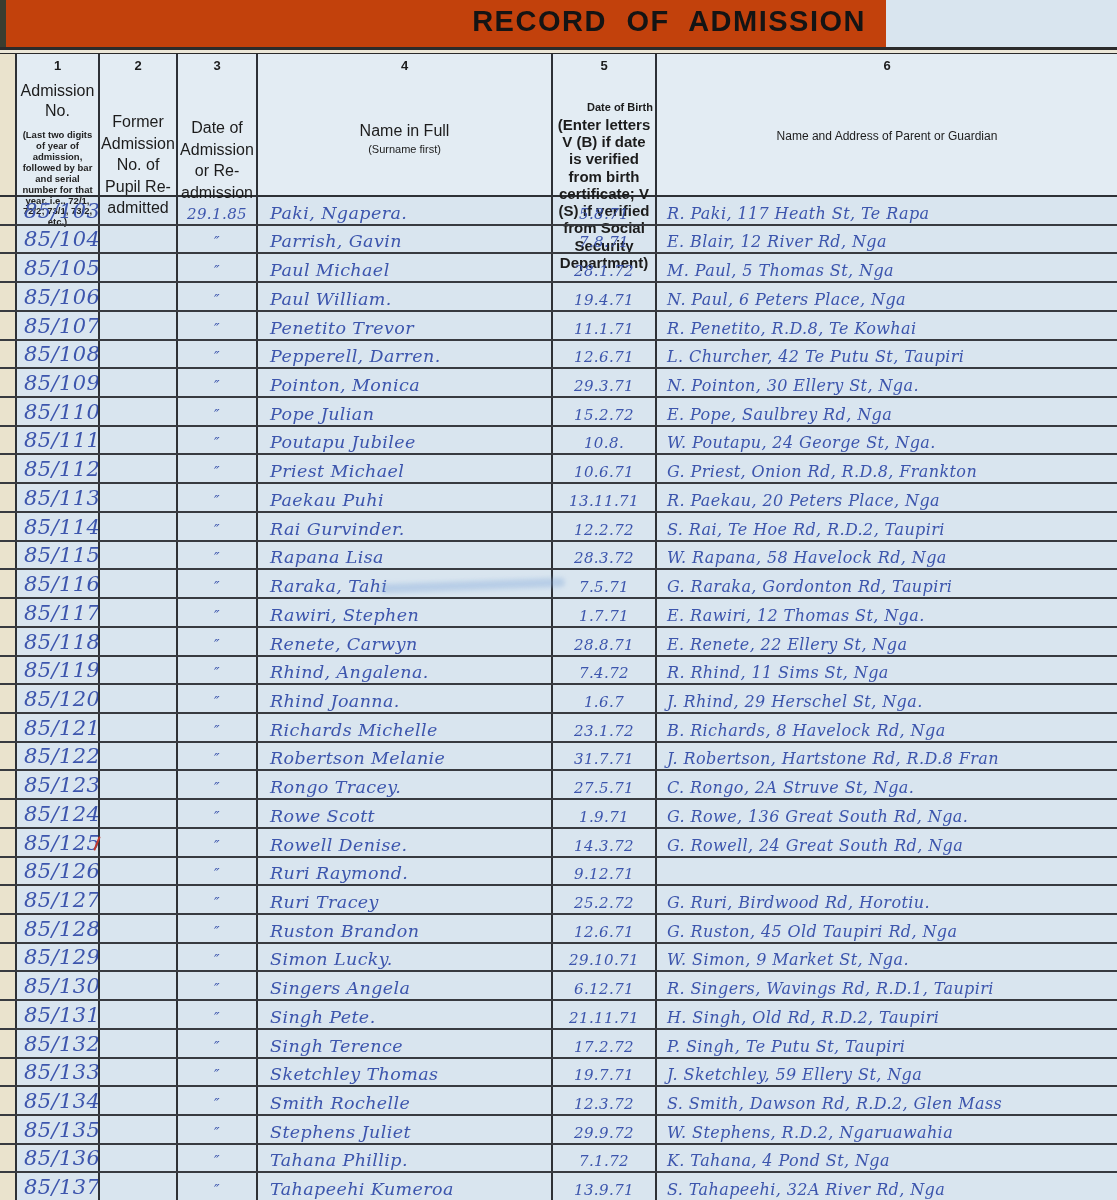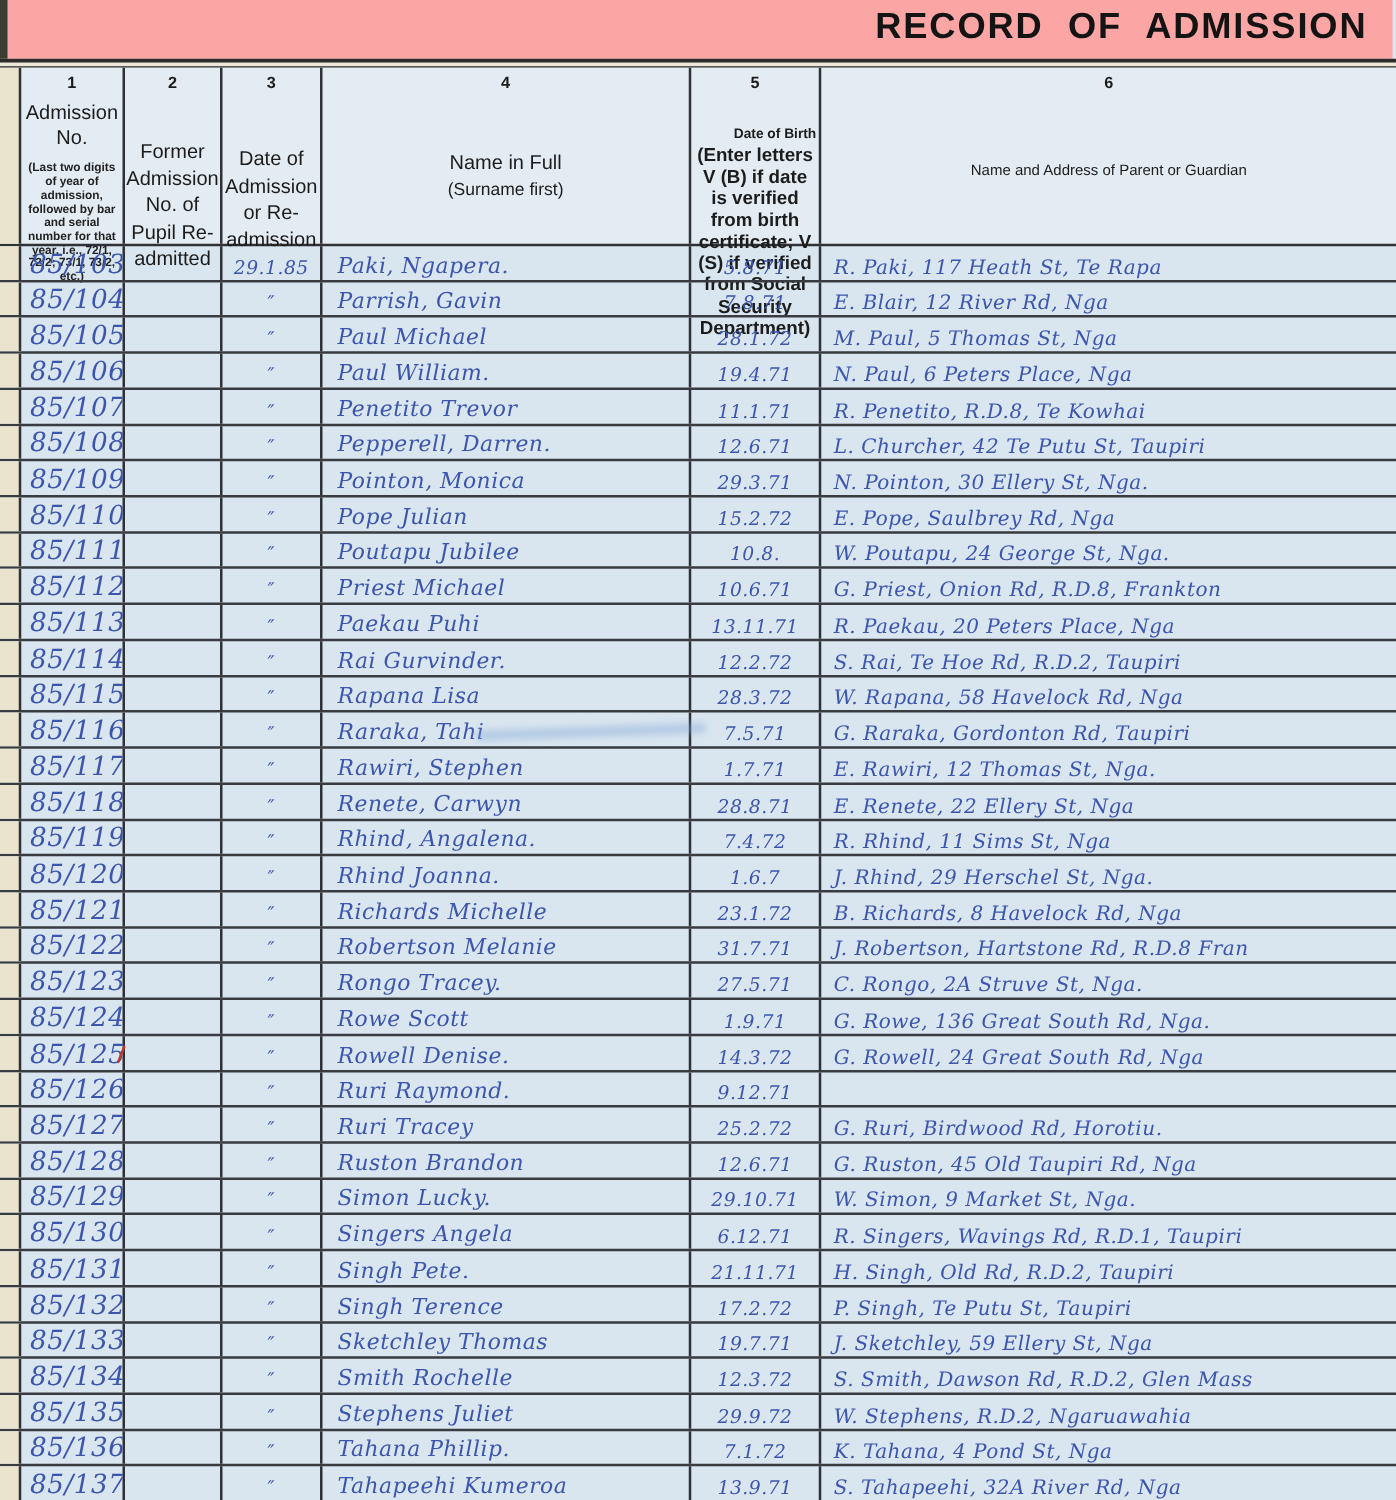--- a/index.html
+++ b/index.html
@@ -2,21 +2,21 @@
 <html><head>
 <meta charset="utf-8">
 <style>
   html,body{margin:0;padding:0;background:#888;}
   .page{
     position:relative; width:1117px; height:1200px; overflow:hidden;
     background:#d9e5ef;
     font-family:"Liberation Sans", sans-serif;
   }
   
-  .top-band{position:absolute;top:0;left:0;width:1114px;height:48px;background:#fca5a5;}
+  .top-band{position:absolute;top:0;left:0;width:886px;height:48px;background:#c2410c;}
   .page-title{
     position:absolute;top:5px;right:20px;
     font-size:29px;font-weight:bold;letter-spacing:1.5px;word-spacing:10px;
     color:#141414;font-family:"Liberation Sans", sans-serif;
   }
   .binding-edge{position:absolute;top:0;left:0;width:6px;height:54px;background:#3a3d30;}
   .double-rule{
     position:absolute;top:47px;left:0;width:1117px;height:3px;
     background:#ece7d8;border-top:3px solid #2b2b2b;border-bottom:1px solid #2b2b2b;z-index:4;
   }
@@ -32,21 +32,21 @@
   .hcell.c5{width:104px;flex:0 0 104px;}
   .hcell.c6{flex:1 1 auto;border-right:none;}
   .cnum{font-size:13px;font-weight:bold;margin-top:4px;}
   .ctitle{font-size:16px;text-align:center;line-height:1.25;}
   .cnote{font-size:9.5px;text-align:center;line-height:1.15;padding:0 2px;}
   .c1 .ctitle{margin-top:8px;}
   .c1 .cnote{margin-top:9px;font-weight:bold;color:#222;}
   .c2 .ctitle{margin-top:38px;line-height:1.35;}
   .c3 .ctitle{margin-top:44px;line-height:1.35;}
   .c4 .ctitle{margin-top:48px;}
-  .c4 .cnote{font-size:14px;margin-top:2px;}
+  .c4 .cnote{font-size:11px;margin-top:2px;}
   .c5 .ctitle{margin-top:28px;font-weight:bold;font-size:11px;padding-left:32px;}
   .c5 .cnote{font-weight:bold;font-size:15px;margin-top:1px;}
   .c6 .ctitle{margin-top:56px;font-size:12px;}
   
   .rows{display:flex;flex-direction:column;}
   .row{position:relative;display:flex;height:28.72px;border-bottom:2px solid #383b40;box-sizing:border-box;}
   .row .mcell{border-right:2px solid #2e3136;background:#eae3cd;}
   .cell{box-sizing:border-box;border-right:2px solid #2e3136;display:flex;align-items:flex-end;
         overflow:hidden;white-space:nowrap;padding-bottom:1px;}
   .cell.c1{width:83px;flex:0 0 83px;padding-left:7px;}

